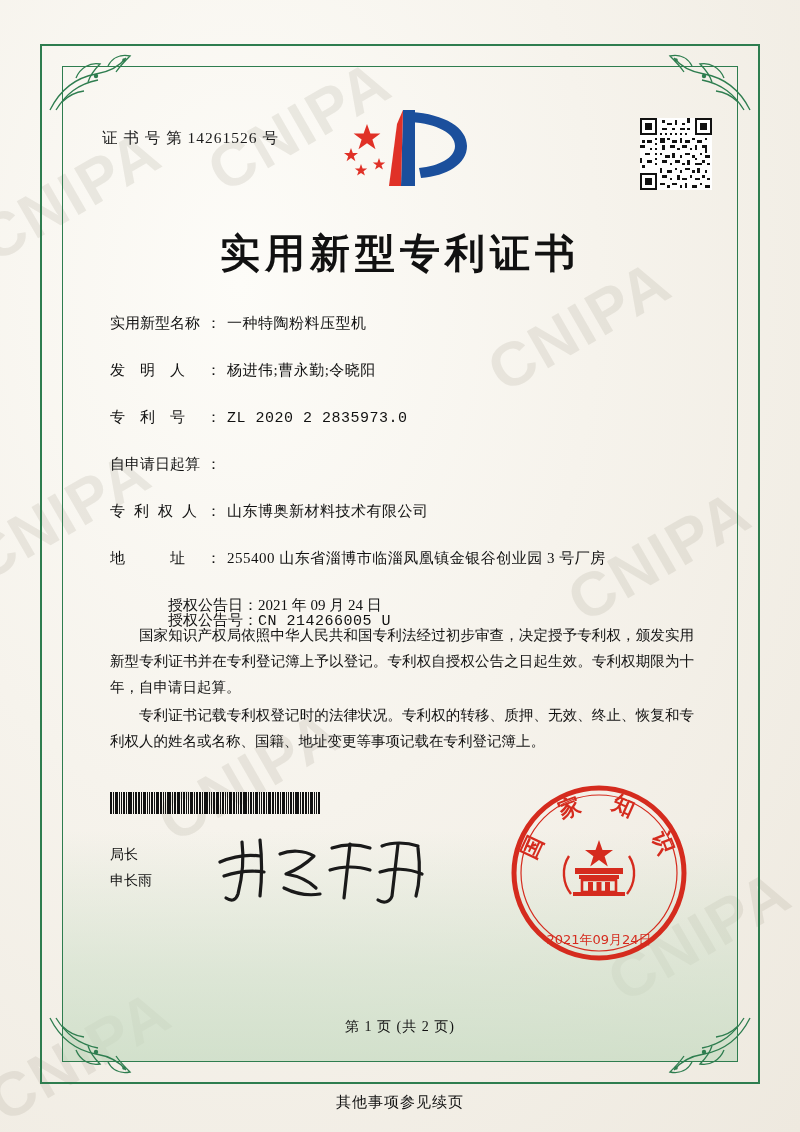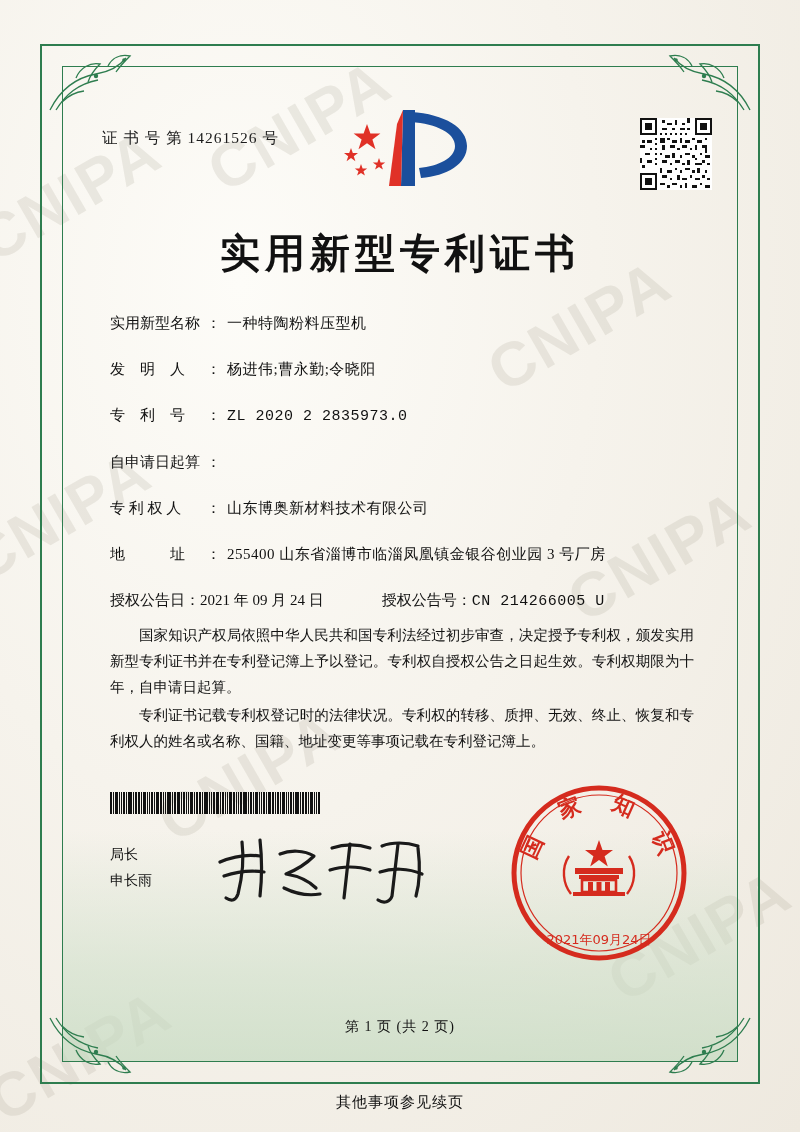--- a/index.html
+++ b/index.html
@@ -71,26 +71,27 @@
 
   .fields{
     position:absolute;left:48px;right:40px;top:250px;
     font-size:15px;color:#111;line-height:1;
   }
   .field{display:flex;align-items:baseline;margin-bottom:31px;}
   .flabel{
     width:96px;flex:0 0 96px;
     display:flex;justify-content:space-between;
     letter-spacing:0;
+    font-family:Liberation Mono, monospace;
   }
   .fcolon{margin:0 6px 0 0;}
   .fvalue{flex:1;letter-spacing:0.5px;}
   .mono{font-family:"Liberation Mono","DejaVu Sans Mono",monospace;letter-spacing:0.5px;}
 
-  .row-two{display:flex;align-items:baseline;margin-bottom:14px;}
+  .row-two{display:flex;align-items:baseline;margin-bottom:14px;flex-direction:column;}
   .row-two .seg{display:flex;align-items:baseline;}
   .row-two .seg2{margin-left:58px;}
 
   .paras{
     position:absolute;left:48px;right:44px;top:556px;
     font-size:14.5px;line-height:26px;color:#111;text-align:justify;
   }
   .paras p{margin:0 0 2px 0;text-indent:2em;}
 
   .barcode{

